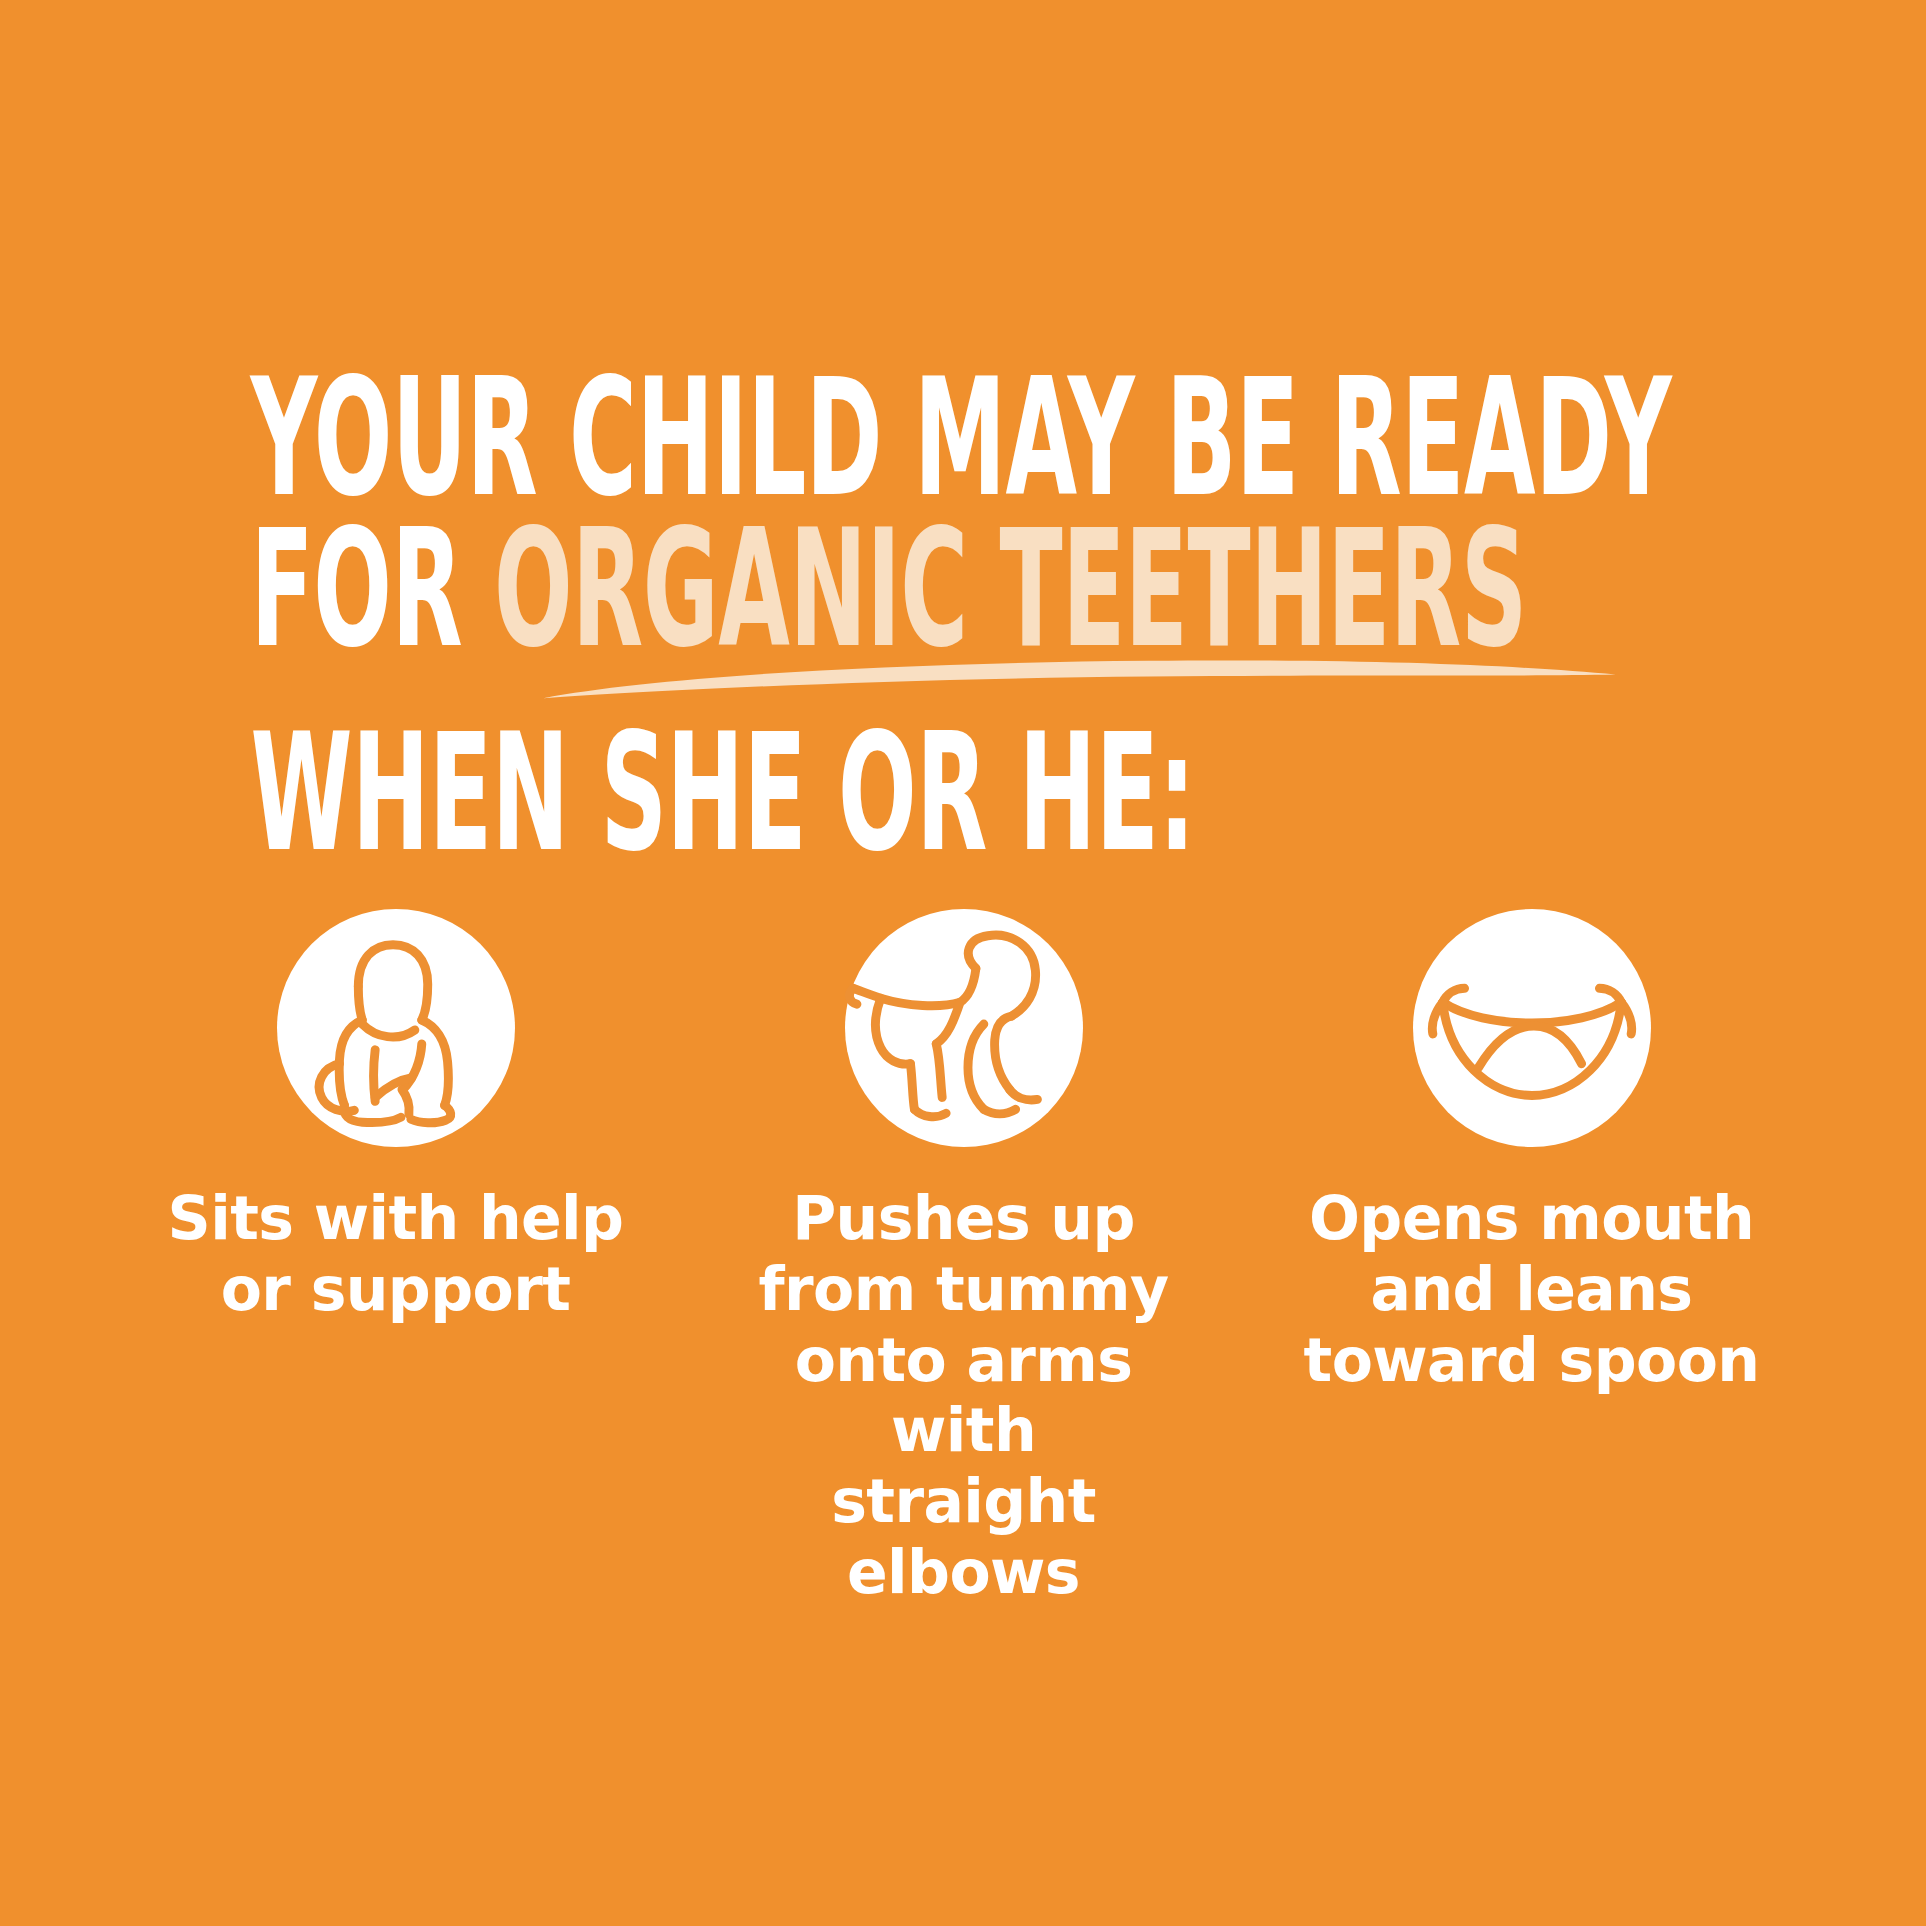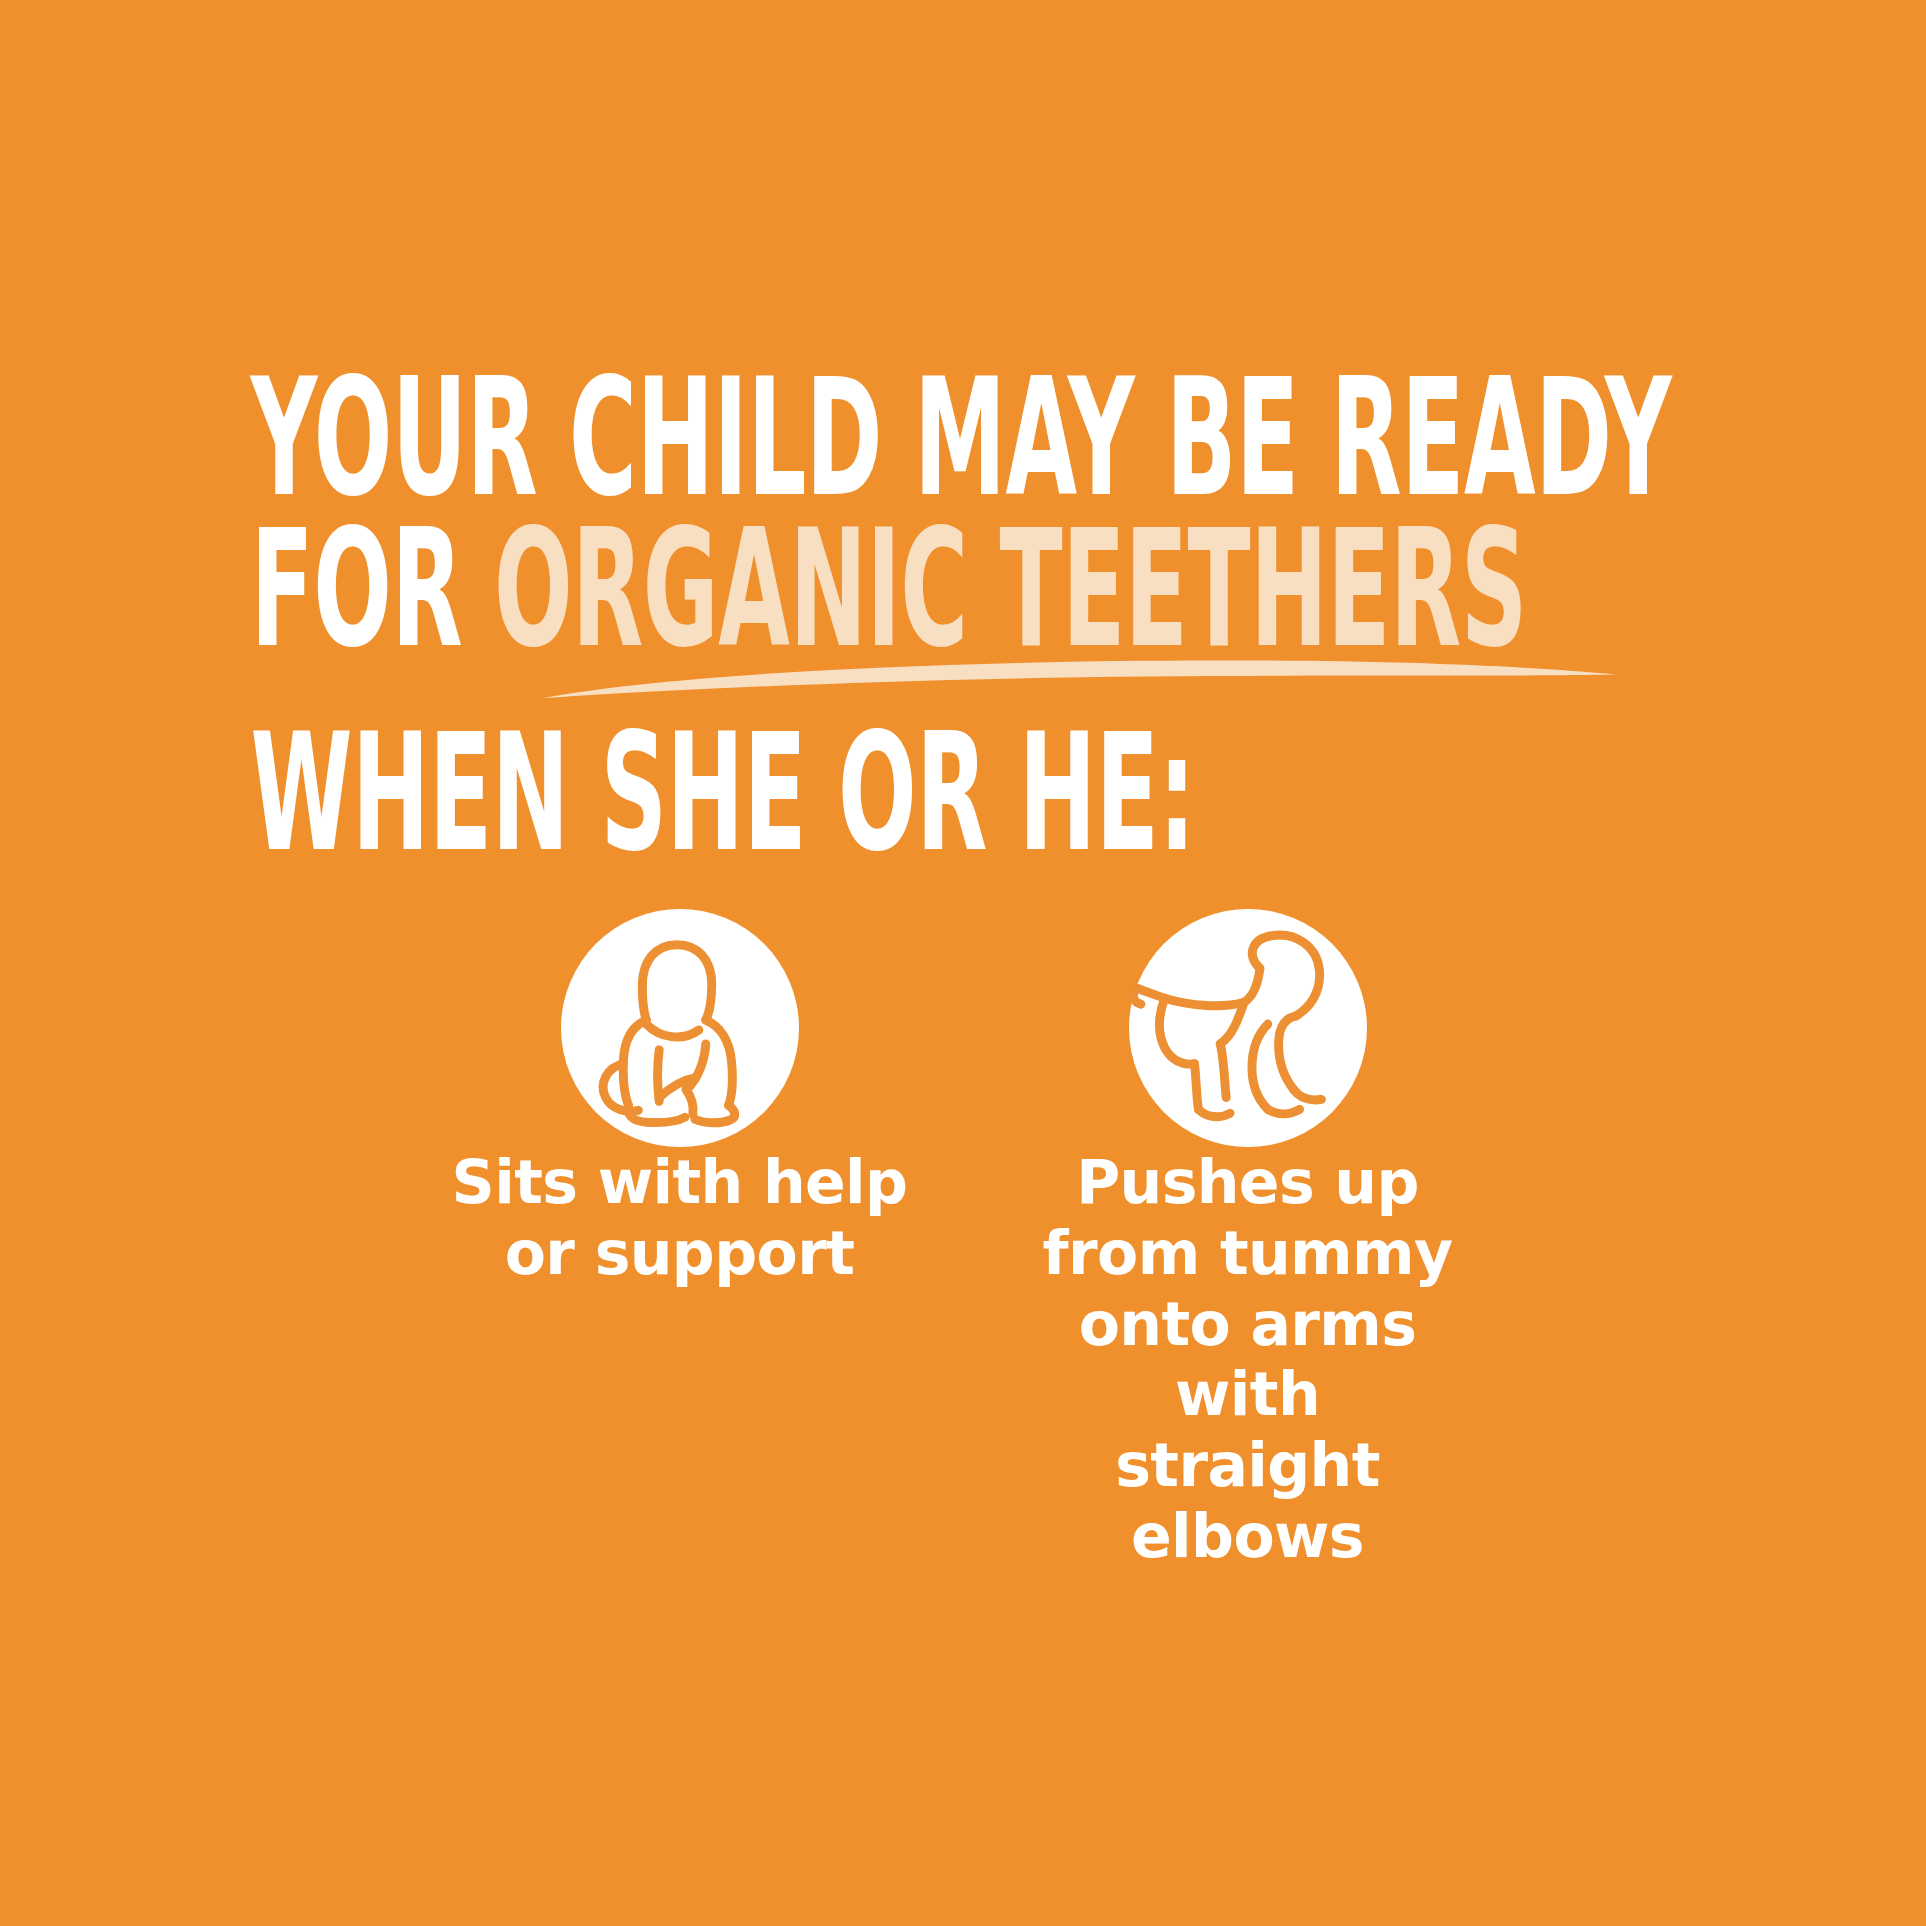--- a/index.html
+++ b/index.html
@@ -88,20 +88,21 @@
     flex: none;
   }
 
   .icon-circle svg {
     width: 238px;
     height: 238px;
     display: block;
   }
 
   .caption {
+    margin-top: 36px;
     color: #FFFFFF;
     font-family: "DejaVu Sans", sans-serif;
     font-weight: 700;
     font-size: 60px;
     line-height: 1.18;
     text-align: center;
     letter-spacing: -0.01em;
     white-space: pre-line;
   }
 
@@ -193,16 +194,39 @@
           </g>
         </svg>
       </div>
       <div class="caption cap-2">Pushes up
 from tummy
 onto arms
 with straight
 elbows</div>
     </div>
 
+    <div class="column">
+      <div class="icon-circle">
+        <svg viewBox="0 0 240 240" aria-hidden="true">
+          <g fill="none" stroke="#ED9033" stroke-width="9" stroke-linecap="round" stroke-linejoin="round">
+
+            <path d="M30,94 C72,122 168,122 210,94"></path>
+
+            <path d="M30,94 C22,104 18,116 20,126"></path>
+            <path d="M30,94 C34,86 42,80 52,80"></path>
+
+            <path d="M210,94 C218,104 222,116 220,126"></path>
+            <path d="M210,94 C206,86 198,80 188,80"></path>
+
+            <path d="M30,94 C36,152 78,188 120,188 C162,188 204,152 210,94"></path>
+
+            <path d="M66,160 C84,130 104,118 122,118 C142,118 158,132 170,156"></path>
+          </g>
+        </svg>
+      </div>
+      <div class="caption cap-3">Opens mouth
+and leans
+toward spoon</div>
+    </div>
 
   </div>
 </div>
 
 
 </body></html>

